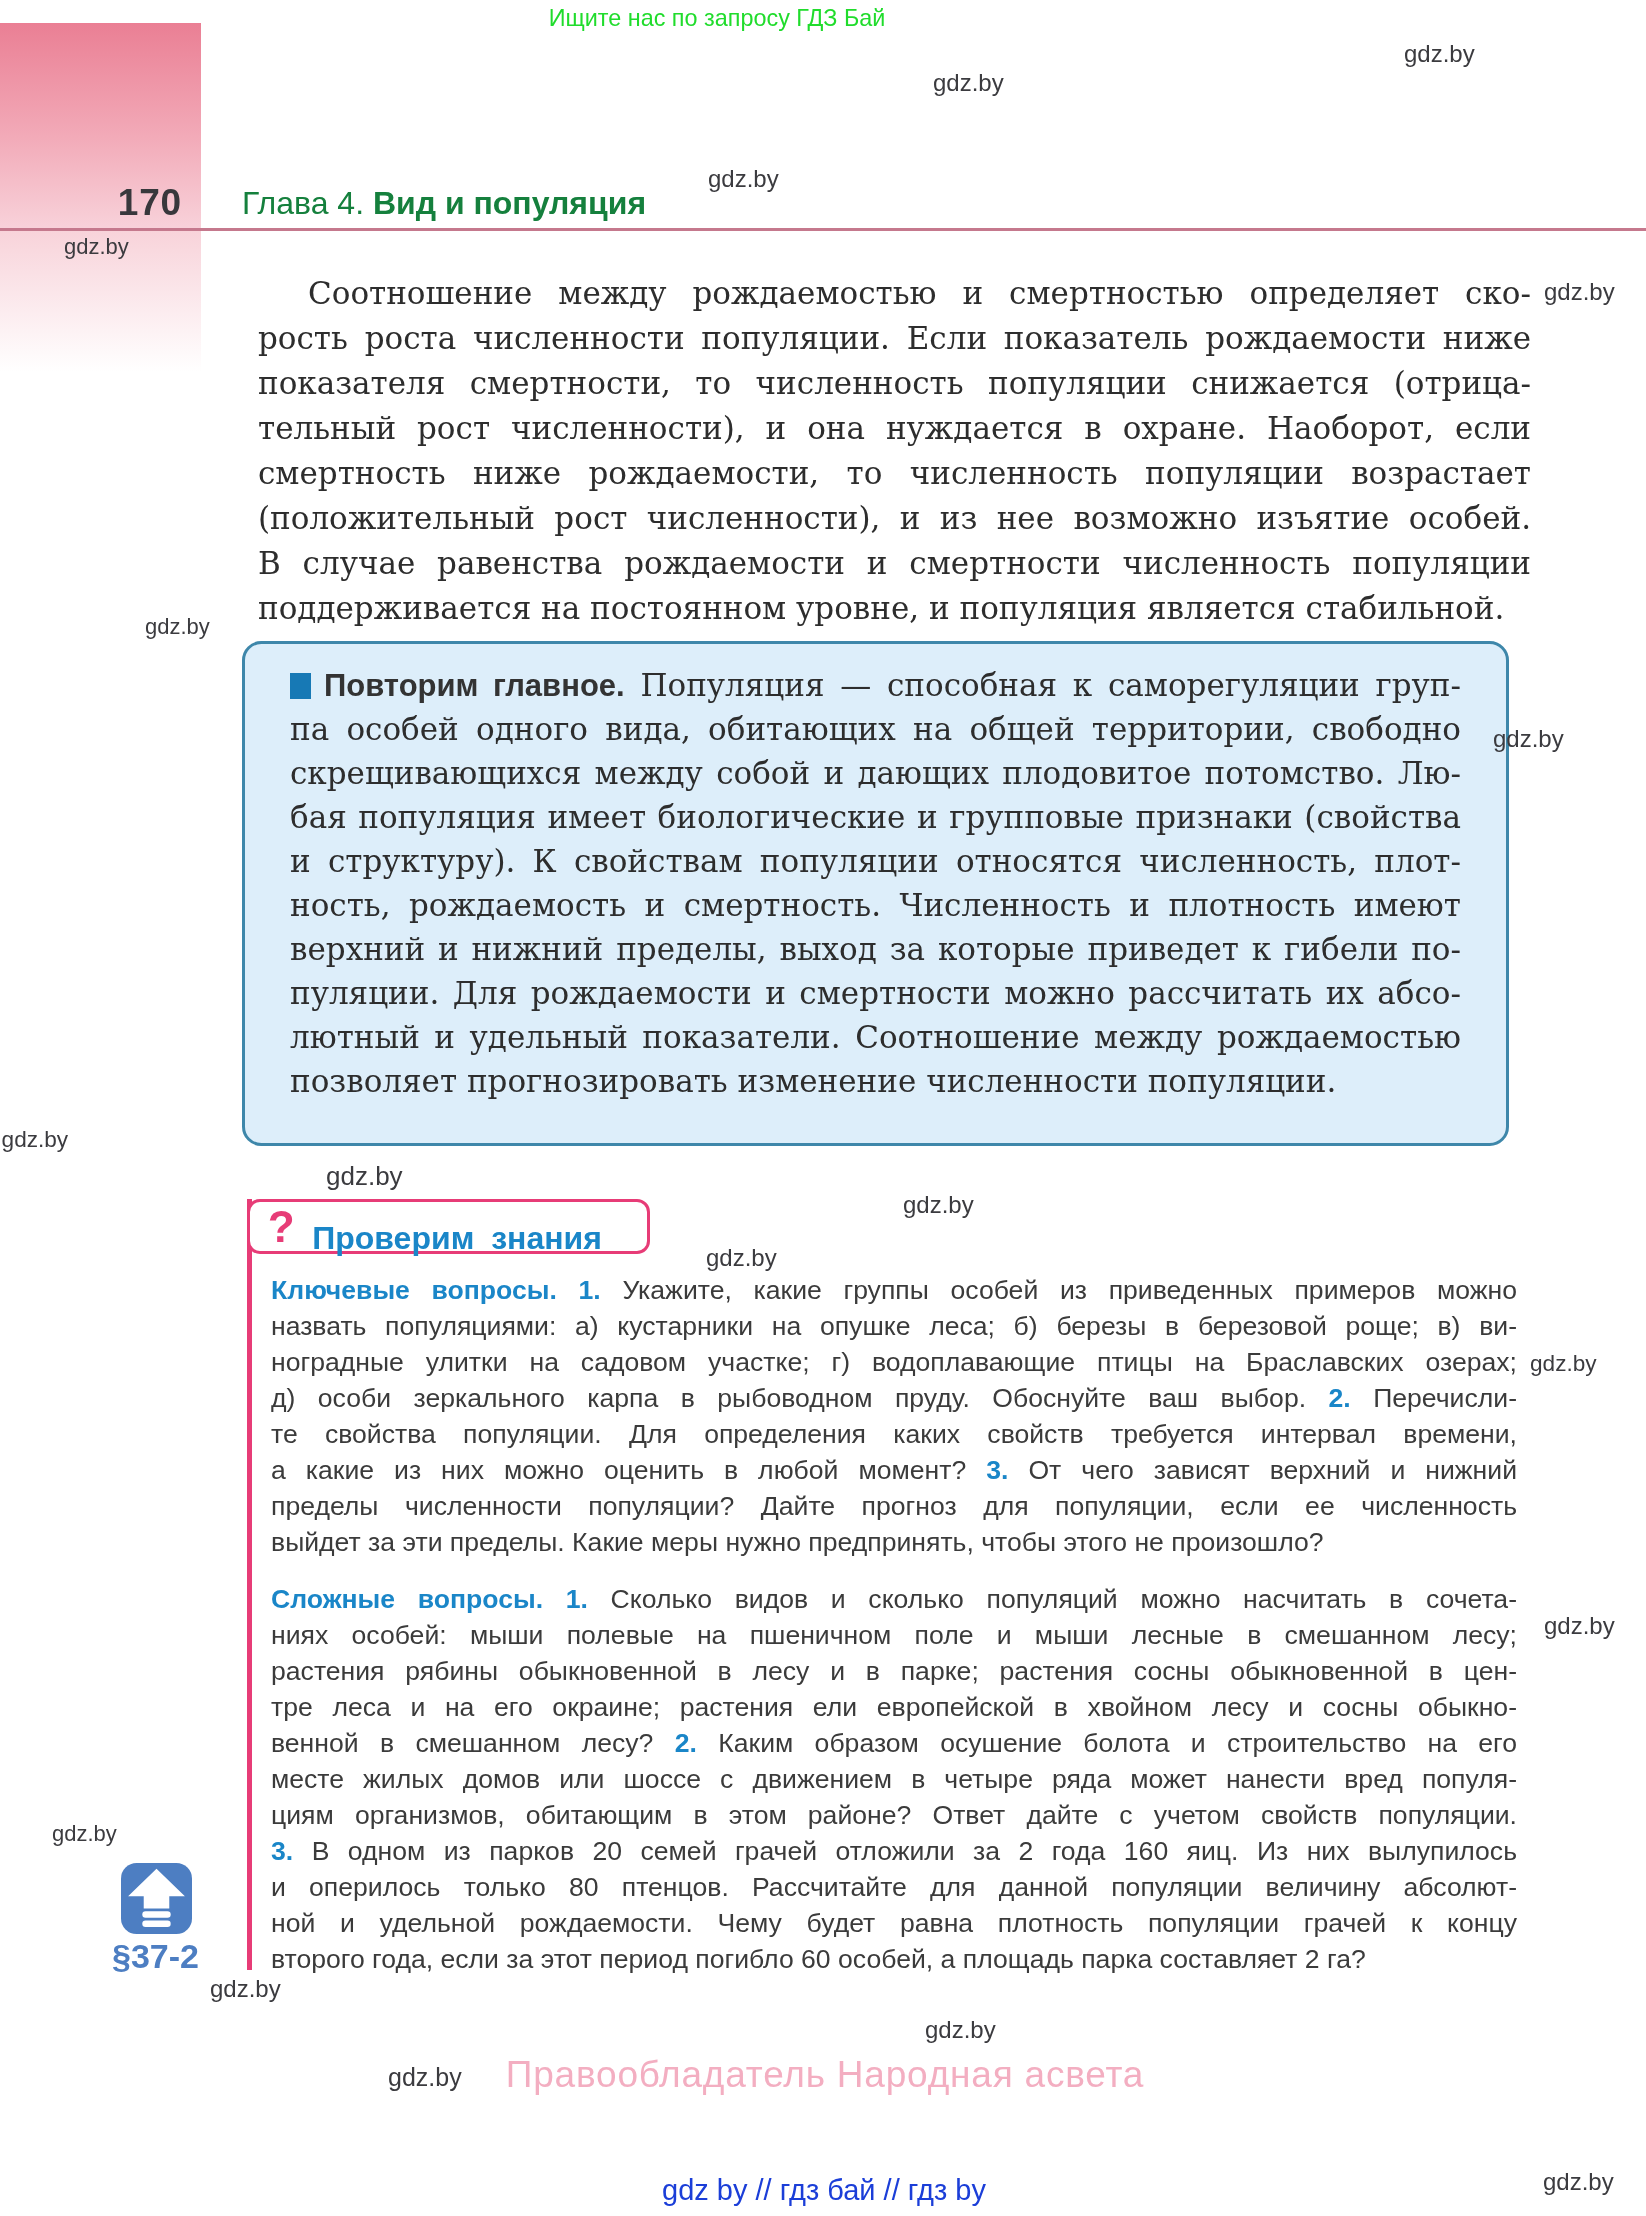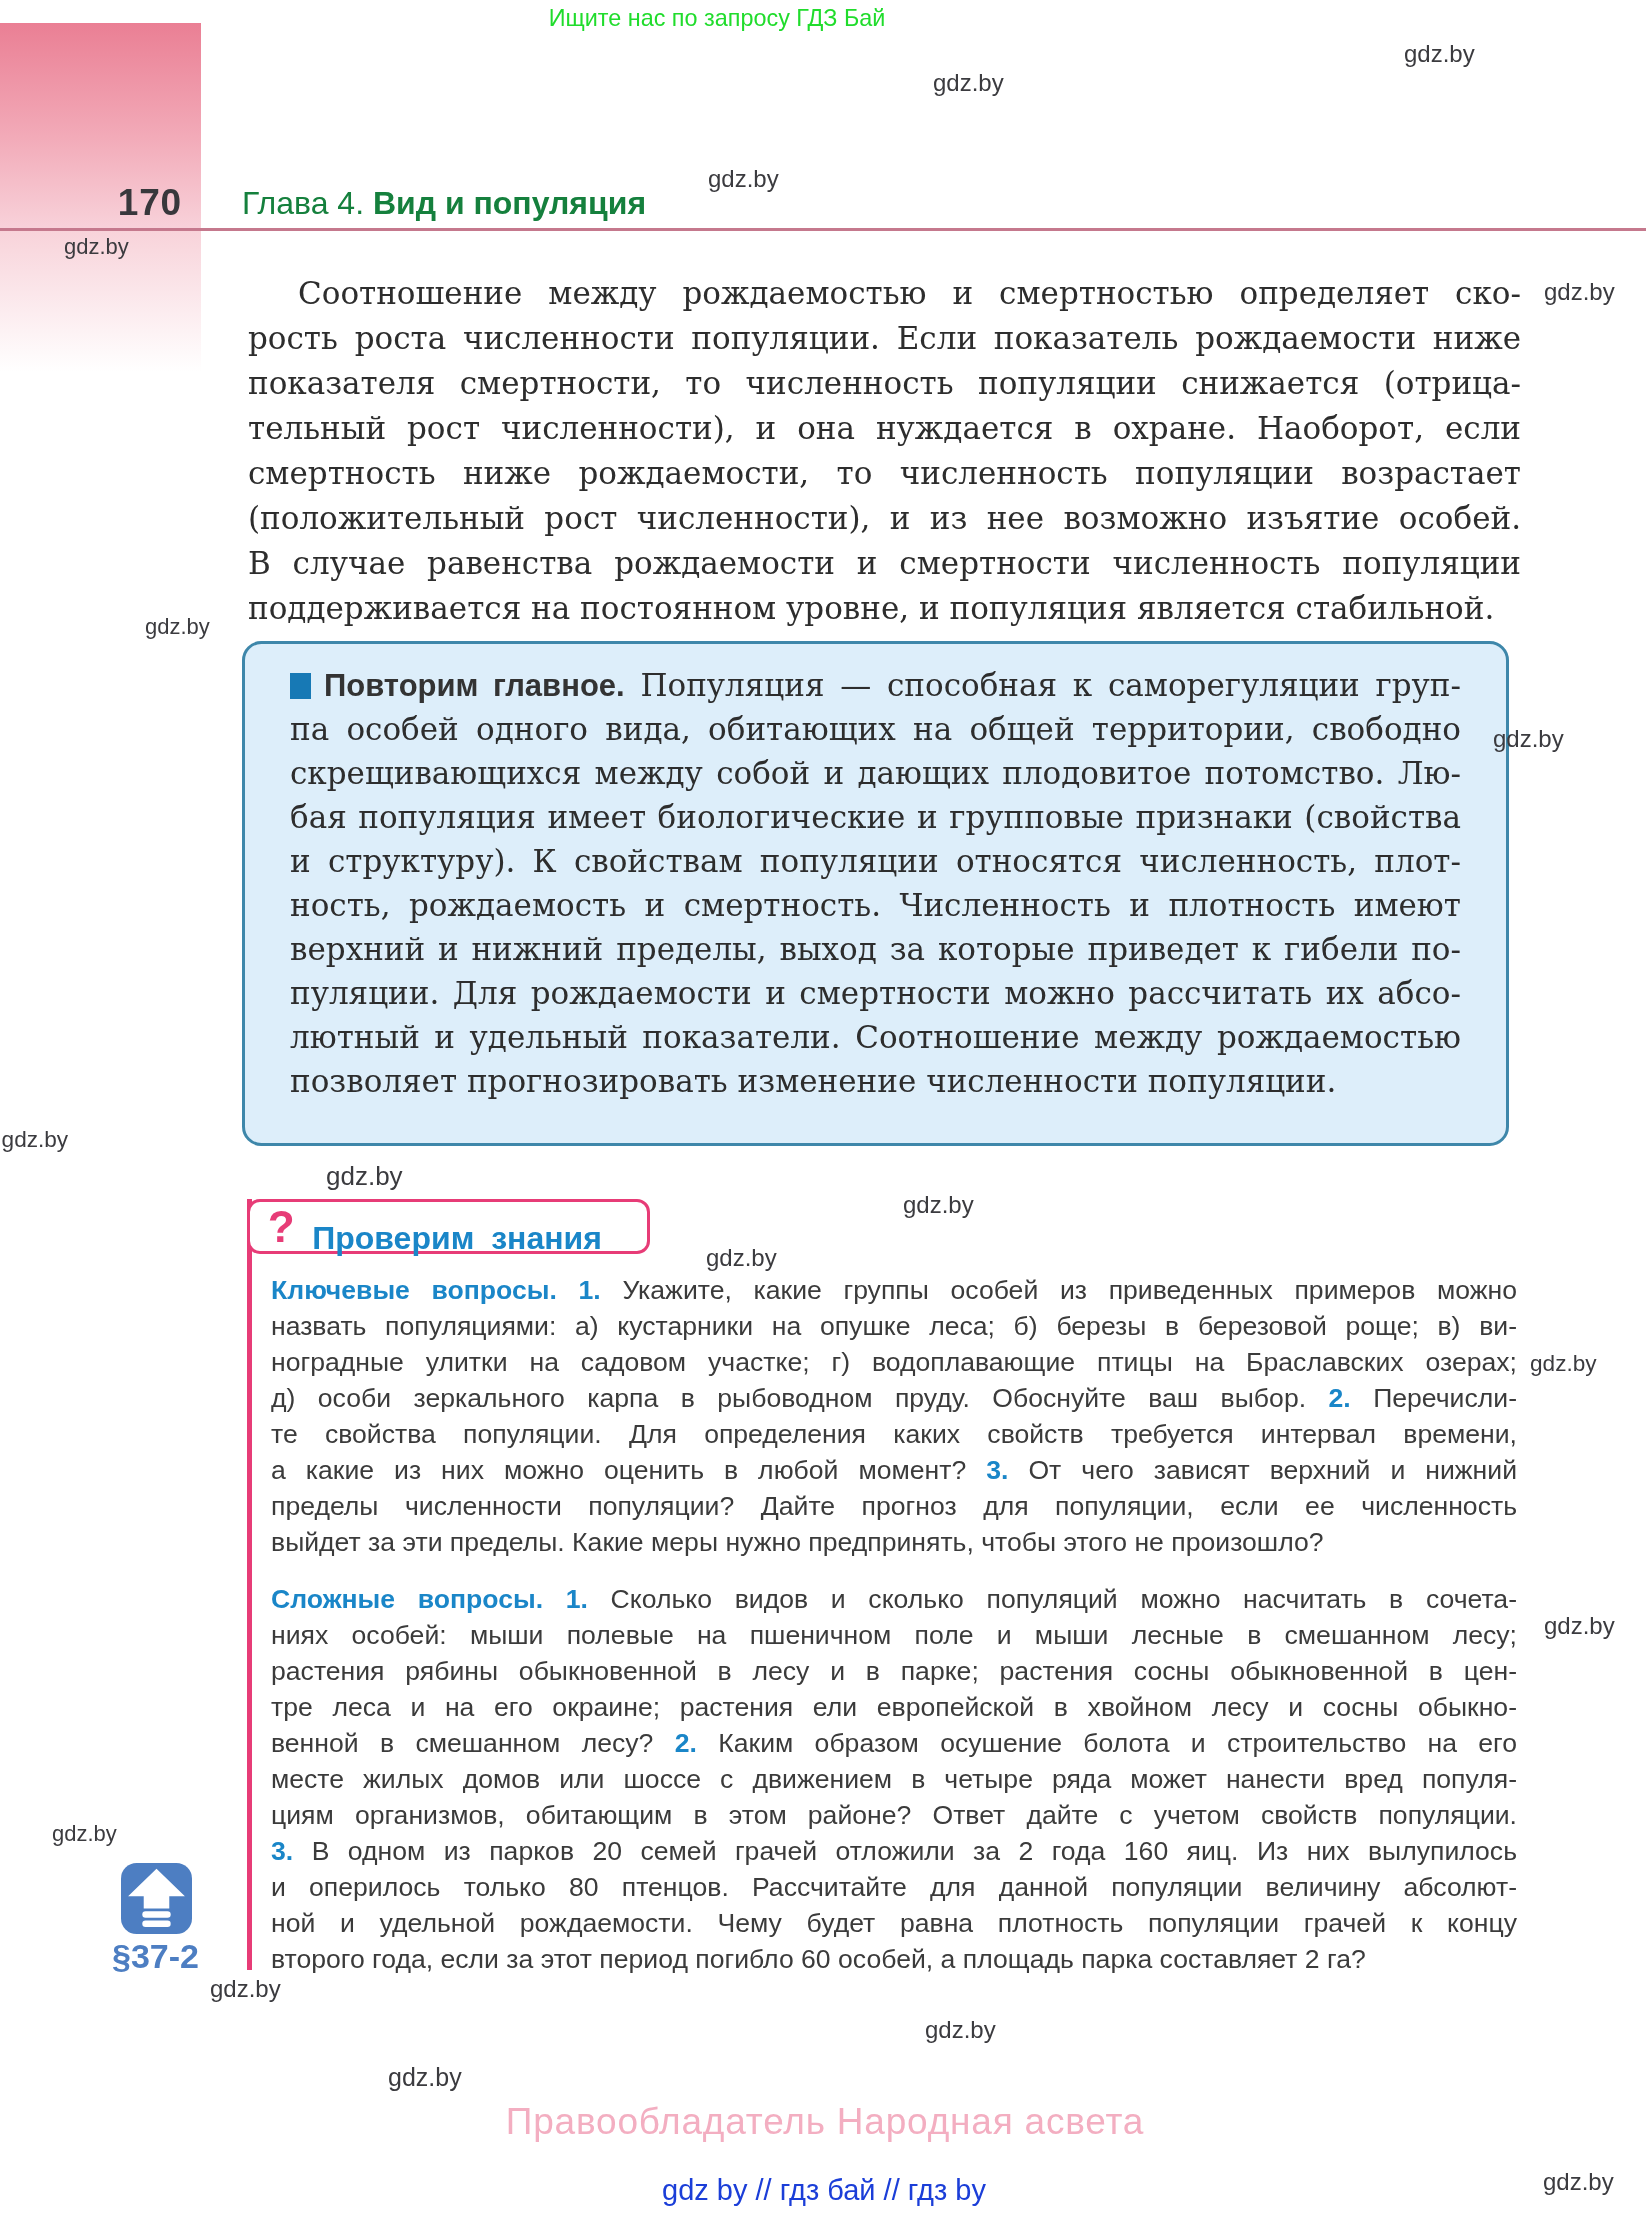--- a/index.html
+++ b/index.html
@@ -17,21 +17,21 @@
       background:linear-gradient(180deg,#ea7f94 0%,#f2aab8 55%,#f8d2da 100%);}
   #sidebar-bottom{left:0;top:231px;width:201px;height:141px;
       background:linear-gradient(180deg,#f8d3da 0%,rgba(255,255,255,0) 100%);}
   #page-number{left:89px;top:182px;width:93px;text-align:right;font-size:37px;font-weight:bold;
       color:#38383c;letter-spacing:0.8px;}
   #chapter{left:242px;top:185px;font-size:32px;color:#15803d;white-space:nowrap;}
   #chapter .bold{font-weight:bold;}
   #header-rule{left:0;top:228px;width:1647px;height:3.2px;background:var(--line-rose);}
   
   .serif{font-family:"DejaVu Serif","Liberation Serif",serif;color:var(--ink);}
-  #intro{left:248px;top:271px;width:1273px;font-size:31px;}
+  #intro{left:258px;top:271px;width:1273px;font-size:31px;}
   #intro .line{height:45px;line-height:45px;}
   #summary-box{left:242px;top:641px;width:1267px;height:505px;background:var(--box-fill);
       border:3.2px solid var(--box-border);border-radius:19.3px;box-sizing:border-box;
       padding:19.3px 45px 0 45px;font-size:31px;}
   #summary-box .line{height:44px;line-height:44px;}
   .line{text-align:justify;text-align-last:justify;white-space:nowrap;overflow:visible;}
   .line.last{text-align-last:left;}
   .line.indent{padding-left:50px;}
   .bullet{display:inline-block;width:21px;height:26px;background:#1779b5;margin-right:13px;
       vertical-align:-2.4px;}
@@ -48,21 +48,21 @@
   .questions .line{height:36px;line-height:36px;}
   #key-questions{left:271px;top:1272px;}
   #complex-questions{left:271px;top:1581px;}
   .label,.num{color:var(--accent-blue);font-weight:bold;}
   
   #badge-icon{left:121px;top:1863px;}
   #badge-label{left:95px;top:1937px;width:121px;text-align:center;font-size:34px;font-weight:bold;
       color:var(--icon-blue);}
   
   #copyright{left:825px;top:2054px;transform:translateX(-50%);font-size:37px;color:var(--footer-pink);
-      white-space:nowrap;letter-spacing:0.8px;margin-top:47px;}
+      white-space:nowrap;letter-spacing:0.8px;}
   #footer-links{left:824px;top:2174px;transform:translateX(-50%);font-size:29px;color:var(--links-blue);
       white-space:nowrap;}
 </style>
 </head>
 <body>
 
 <div id="page">
 
   <div id="banner" class="abs">Ищите нас по запросу ГДЗ Бай</div>
 

